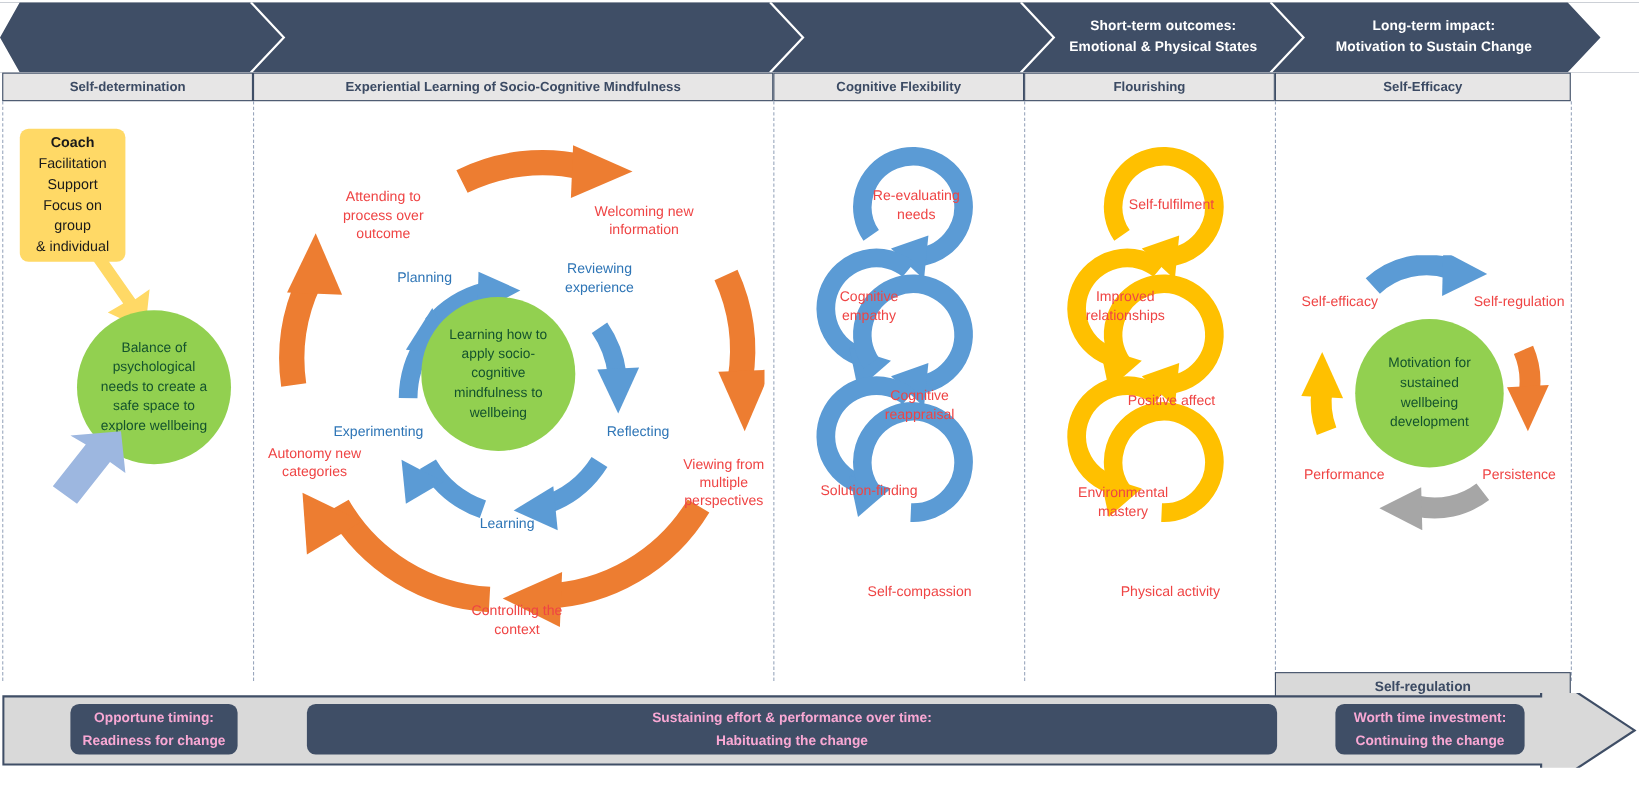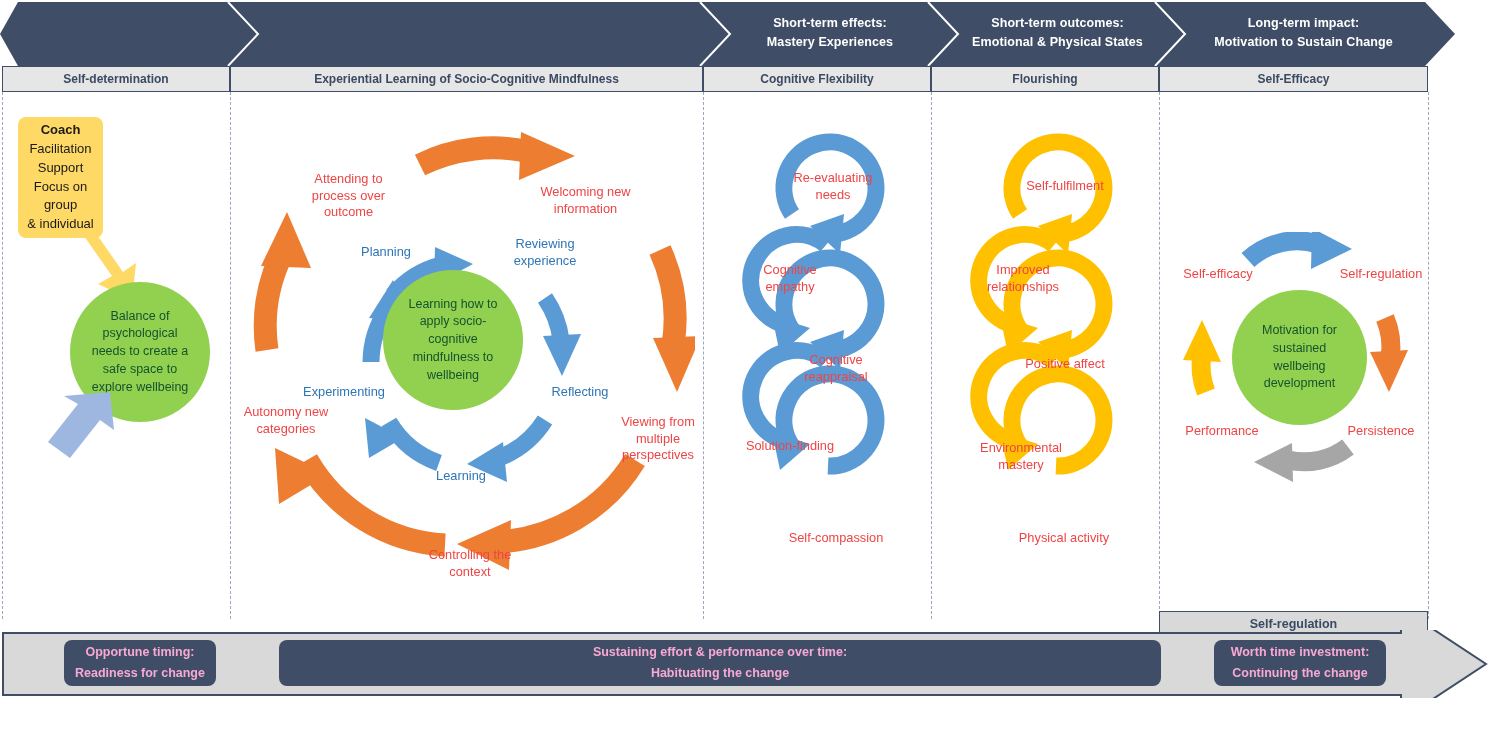--- a/index.html
+++ b/index.html
@@ -84,24 +84,20 @@
   <div class="chevron-band">
     <svg width="1490" height="64" viewBox="0 0 1490 64">
       <rect x="0" y="0" width="1490" height="64" fill="#3F4E66"></rect>
       <polygon points="0,0 18,0 0,32 18,64 0,64" fill="#ffffff"></polygon>
       <polyline points="228,0 258,32 228,64" fill="none" stroke="#ffffff" stroke-width="2"></polyline>
       <polyline points="700,0 730,32 700,64" fill="none" stroke="#ffffff" stroke-width="2"></polyline>
       <polyline points="928,0 958,32 928,64" fill="none" stroke="#ffffff" stroke-width="2"></polyline>
       <polyline points="1155,0 1185,32 1155,64" fill="none" stroke="#ffffff" stroke-width="2"></polyline>
       <polygon points="1425,0 1490,0 1490,64 1425,64 1455,32" fill="#ffffff"></polygon>
     </svg>
-    <div class="chev-label" style="left:730px; top:12px; width:200px;">
-      <span>Short-term effects:</span>
-      <span class="l2">Mastery Experiences</span>
-    </div>
     <div class="chev-label" style="left:955px; top:12px; width:205px;">
       <span>Short-term outcomes:</span>
       <span class="l2">Emotional &amp; Physical States</span>
     </div>
     <div class="chev-label" style="left:1182px; top:12px; width:243px;">
       <span>Long-term impact:</span>
       <span class="l2">Motivation to Sustain Change</span>
     </div>
   </div>
 
@@ -123,21 +119,21 @@
     </div>
   </div>
 
   <div class="vdash" style="left:2px;"></div>
   <div class="vdash" style="left:230px;"></div>
   <div class="vdash" style="left:703px;"></div>
   <div class="vdash" style="left:931px;"></div>
   <div class="vdash" style="left:1159px;"></div>
   <div class="vdash" style="left:1428px;"></div>
 
-  <div class="rbox" style="left:18px; top:117px; width:85px; height:121px; background:#FFD966;">
+  <div class="rbox" style="left:18px; top:117px; width:96px; height:121px; background:#FFD966;">
     <div class="hd">Coach</div>
     <div>Facilitation</div>
     <div>Support</div>
     <div>Focus on group</div>
     <div>&amp; individual</div>
   </div>
 
   <svg style="position:absolute; left:60px; top:232px;" width="90" height="72" viewBox="0 0 90 72">
     <polygon points="8,0 35,0 63,40 76,31 72,68 38,52 52,44 24,4" fill="#FFD966"></polygon>
   </svg>

